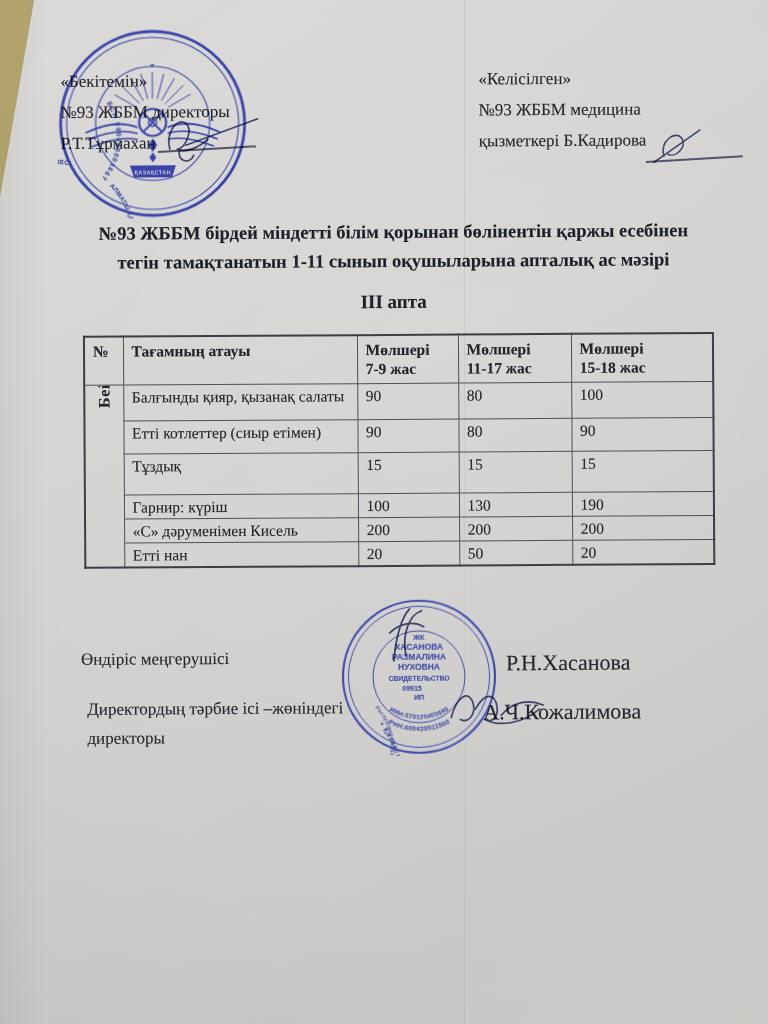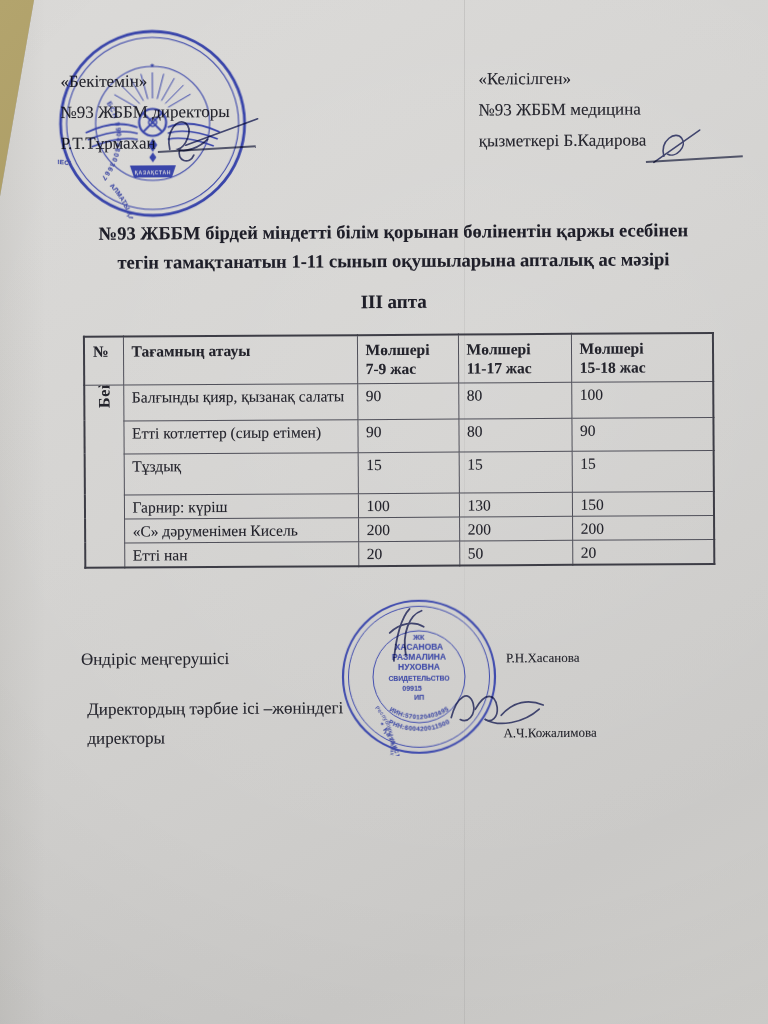--- a/index.html
+++ b/index.html
@@ -46,21 +46,21 @@
     border:1px solid #50505a;vertical-align:top;text-align:left;
     font-weight:normal;padding:2px 8px;line-height:19px;overflow:hidden;
   }
   table.menu thead th{font-weight:bold;padding-top:4px;}
   tr.hdr{height:48px;} tr.r1{height:36px;} tr.r2{height:33px;} tr.r3{height:41px;} tr.rs{height:20px;}
   td.day-cell{vertical-align:middle;text-align:center;padding:0;}
   .day-rot{transform:rotate(-90deg);font-weight:bold;font-size:16px;letter-spacing:.5px;white-space:nowrap;}
   .numcell{padding-left:9px;}
 
   .footer-label{font-size:17px;white-space:nowrap;}
-  .footer-name{font-size:13px;white-space:nowrap;}
+  .footer-name{font-size:22px;white-space:nowrap;}
 
   .stamp{mix-blend-mode:multiply;opacity:.92;filter:blur(.25px);}
   .sig{mix-blend-mode:multiply;opacity:.88;}
   .sigline{position:absolute;border-bottom:2px solid #30344f;mix-blend-mode:multiply;opacity:.8;}
   .stamp text{font-family:"Liberation Sans","DejaVu Sans",sans-serif;}
 </style>
 </head>
 <body>
 
 <div class="paper">
@@ -196,42 +196,42 @@
           <tr class="r3">
             <td>Тұздық</td>
             <td class="numcell">15</td>
             <td class="numcell">15</td>
             <td class="numcell">15</td>
           </tr>
           <tr class="rs">
             <td>Гарнир: күріш</td>
             <td class="numcell">100</td>
             <td class="numcell">130</td>
-            <td class="numcell">150</td>
+            <td class="numcell">190</td>
           </tr>
           <tr class="rs">
             <td>«С» дәруменімен Кисель</td>
             <td class="numcell">200</td>
             <td class="numcell">200</td>
             <td class="numcell">200</td>
           </tr>
           <tr class="rs">
             <td>Етті нан</td>
             <td class="numcell">20</td>
             <td class="numcell">50</td>
             <td class="numcell">20</td>
           </tr>
         </tbody>
       </table>
     </div>
 
     <div class="abs footer-label" style="left:80px;top:648px;">Өндіріс меңгерушісі</div>
     <div class="abs footer-name" style="left:505px;top:651px;">Р.Н.Хасанова</div>
     <div class="abs footer-label" style="left:86px;top:698px;">Директордың тәрбие ісі –жөніндегі</div>
-    <div class="abs footer-name" style="left:482px;top:726px;padding-left:20px;">А.Ч.Кожалимова</div>
+    <div class="abs footer-name" style="left:482px;top:700px;">А.Ч.Кожалимова</div>
     <div class="abs footer-label" style="left:86px;top:727px;">директоры</div>
 
     <svg class="abs stamp" style="left:339px;top:598px;" width="158" height="158" viewBox="0 0 158 158">
       <g fill="none" stroke="#3340ab">
         <circle cx="79" cy="79" r="76" stroke-width="2.2"></circle>
         <circle cx="79" cy="79" r="70.5" stroke-width="1"></circle>
         <circle cx="79" cy="79" r="46" stroke-width="1"></circle>
       </g>
       <defs>
         <path id="nkk" d="M 38.5,127.3 A 63,63 0 1,1 38.4,127.2"></path>

